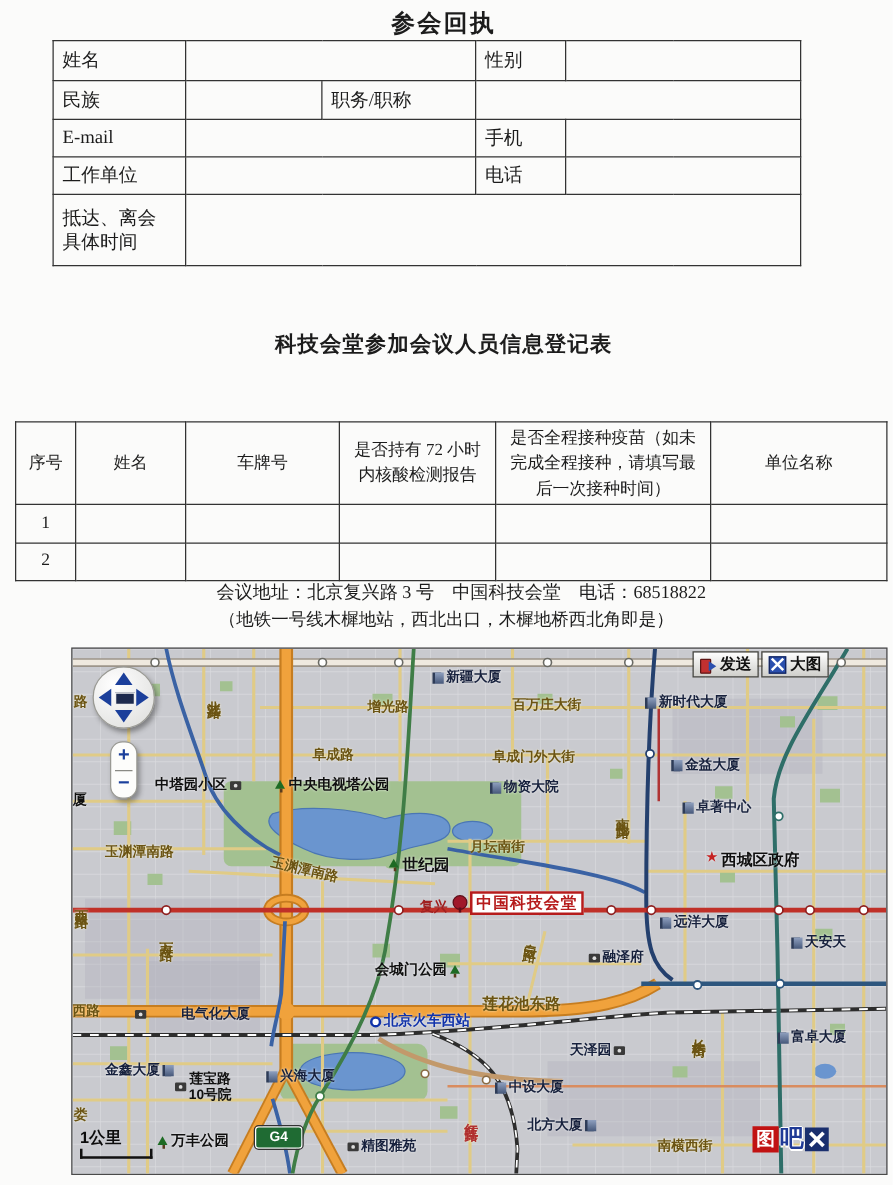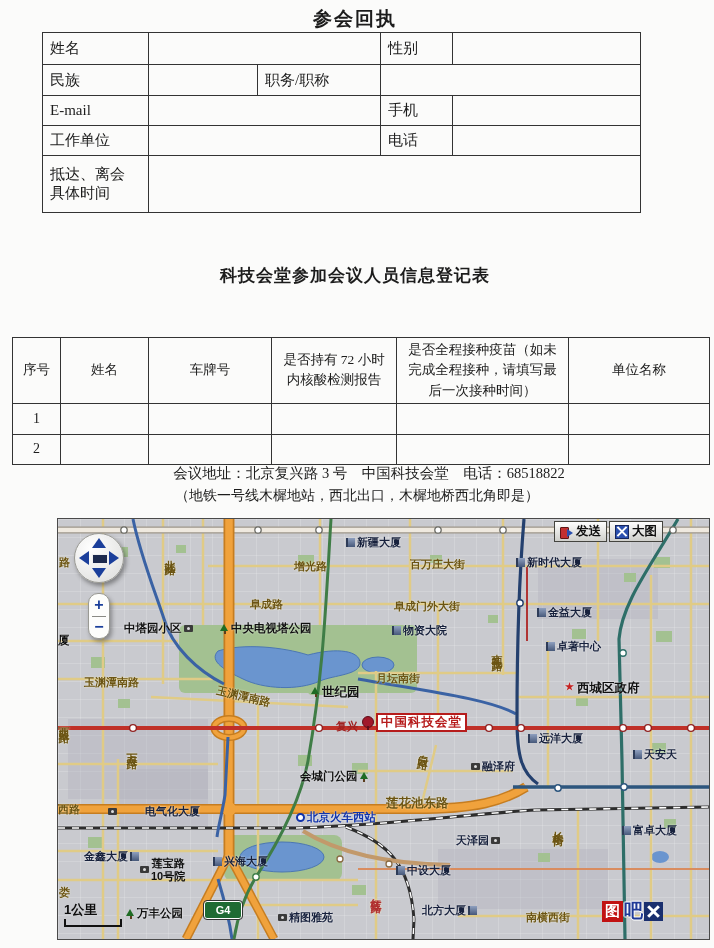--- a/index.html
+++ b/index.html
@@ -482,21 +482,21 @@
           <span>兴海大厦</span>
         </div>
         <div class="ml blk" style="left: 68px; top: 389px;">
           <span class="mi mi-tree"></span>
           <span>万丰公园</span>
         </div>
         <div class="ml poi" style="left: 220px; top: 393px;">
           <span class="mi mi-camera"></span>
           <span>精图雅苑</span>
         </div>
-        <div class="ml poi" style="left: 364px; top: 386px;">
+        <div class="ml poi" style="left: 364px; top: 376px;">
           <span>北方大厦</span>
           <span class="mi mi-building"></span>
         </div>
         <div class="ml rd" style="left: 468px; top: 393px;">
           <span>南横西街</span>
         </div>
         <div class="ml rdv redtxt" style="left: 312px; top: 370px;">
           <span>红莲路</span>
         </div>
         <div class="ml rd" style="left: 1px; top: 368px;">

